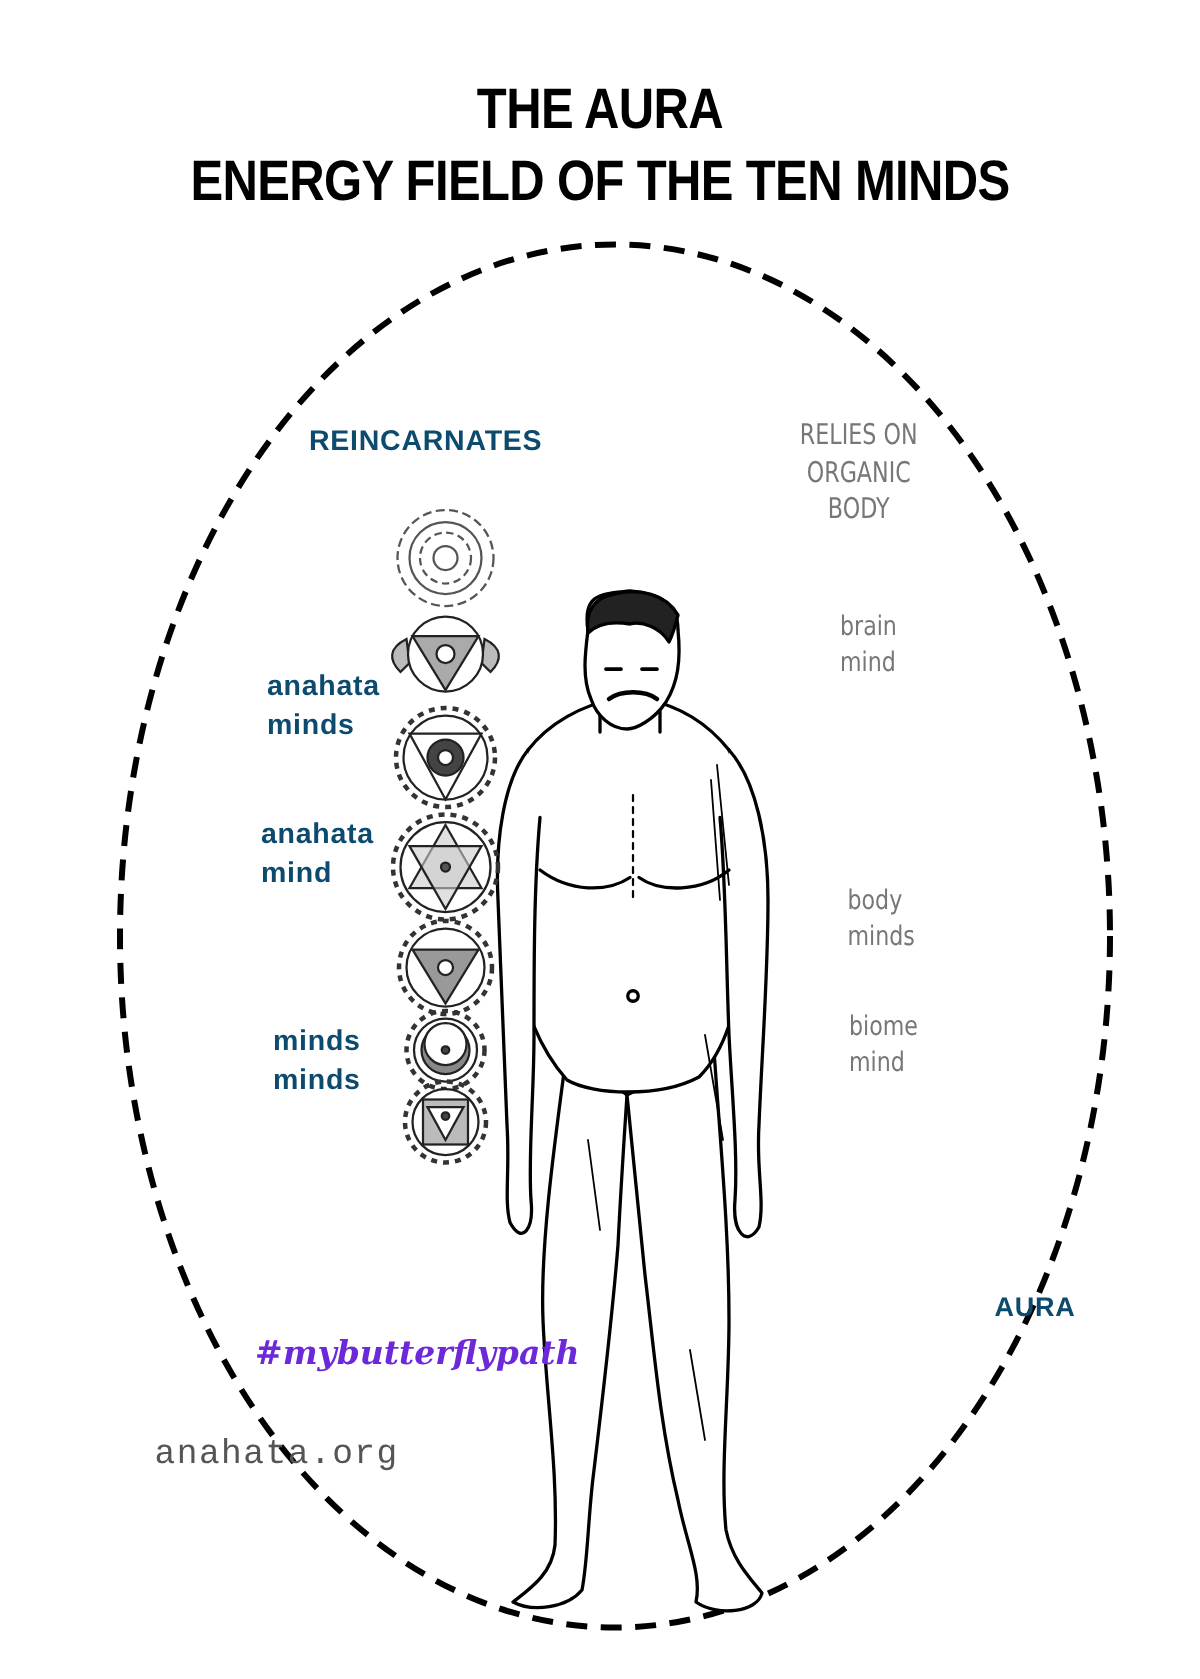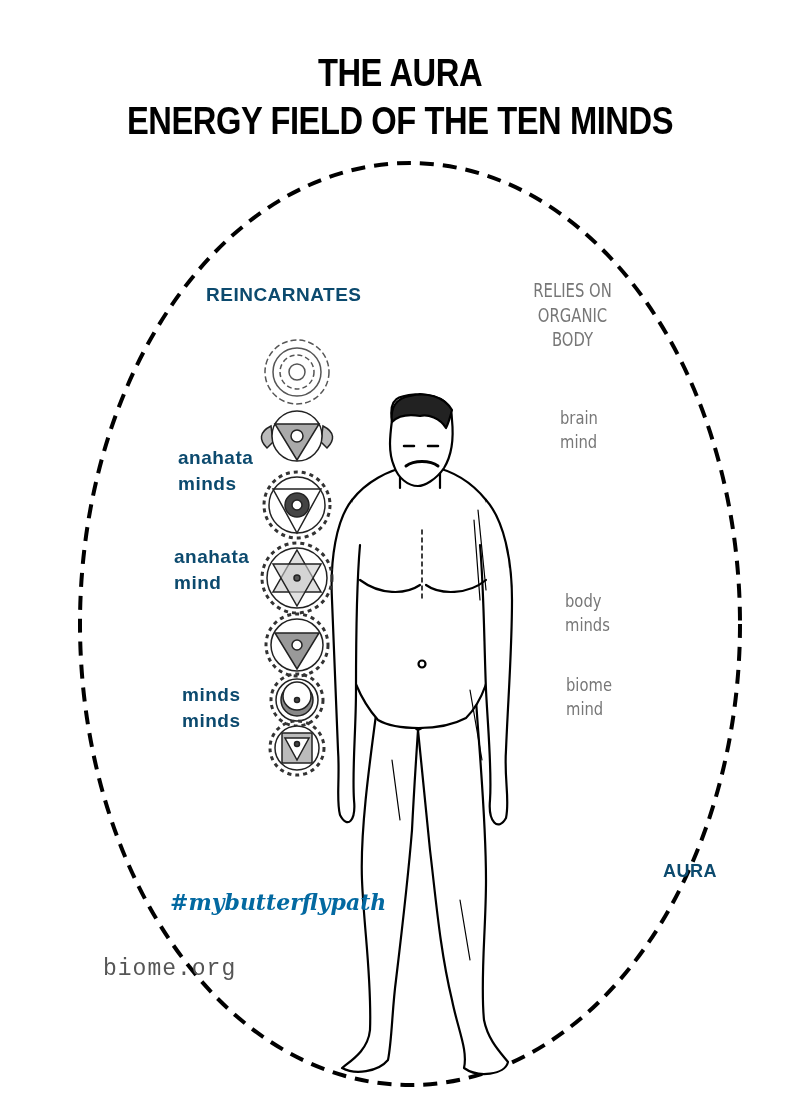--- a/index.html
+++ b/index.html
@@ -10,21 +10,21 @@
       transform: scaleX(0.86); transform-origin: center;
       letter-spacing: -0.5px;
     }
     .t1 { top: 52px; font-size: 38px; }
     .t2 { top: 100px; font-size: 38px; }
     svg.stage { position: absolute; left: 0; top: 0; }
     .lbl { position: absolute; line-height: 1.2; }
     .bold-lbl { font-family: "Liberation Sans", sans-serif; font-weight: bold; color: #0c4a6e; font-size: 19px; letter-spacing: 0.5px; }
     .grey-lbl { font-family: "DejaVu Sans", sans-serif; color: #777777; font-size: 18px; transform: scaleX(0.82); transform-origin: left top; line-height: 1.35; }
     .grey-caps { font-family: "DejaVu Sans", sans-serif; color: #777777; font-size: 19px; transform: scaleX(0.78); transform-origin: center top; text-align: center; line-height: 1.3; }
-    .hashtag { font-family: "DejaVu Serif", serif; font-style: italic; font-weight: bold; color: #0369a1; font-size: 22px; }
+    .hashtag { font-family: "DejaVu Serif", serif; font-style: italic; font-weight: bold; color: #6d28d9; font-size: 22px; }
     .site { font-family: "Liberation Mono", monospace; color: #555555; font-size: 23px; letter-spacing: 1px; }
   </style>
 </head>
 <body>
 
 <div class="title t1">THE AURA</div>
 <div class="title t2">ENERGY FIELD OF THE TEN MINDS</div>
 
 <svg class="stage" width="800" height="1119" viewBox="0 0 800 1119">
 
@@ -150,13 +150,13 @@
 </div>
 
 <div class="lbl grey-lbl" style="left:566px; top:673px;">
   <div>biome</div>
   <div>mind</div>
 </div>
 
 <div class="lbl bold-lbl" style="left:627px; top:861px; font-size:18px;margin-left:36px;">AURA</div>
 
 <div class="lbl hashtag" style="left:170px; top:889px;">#mybutterflypath</div>
-<div class="lbl site" style="left:103px; top:956px;">biome.org</div>
+<div class="lbl site" style="left:103px; top:956px;">anahata.org</div>
 
 </body></html>

